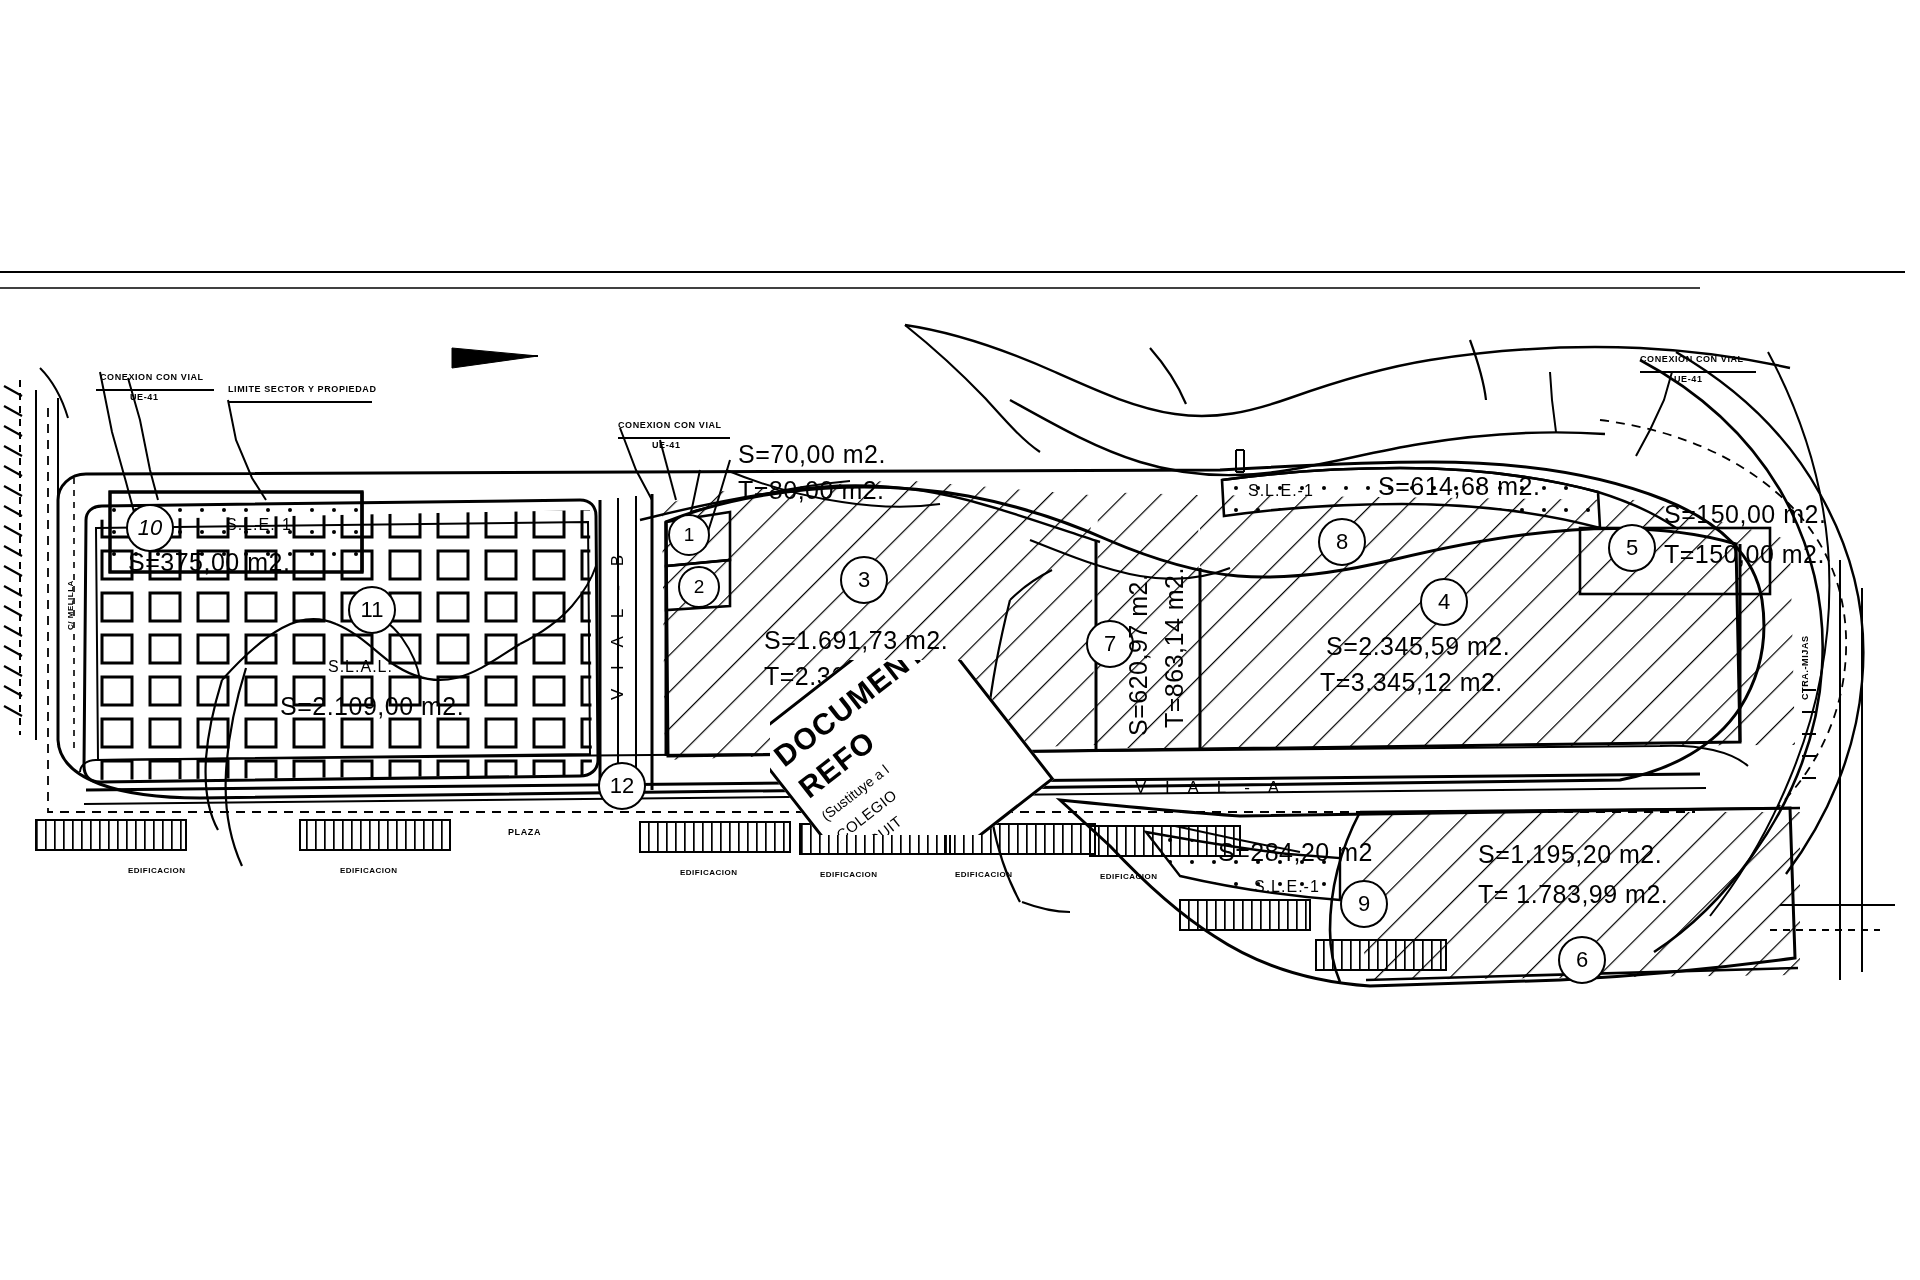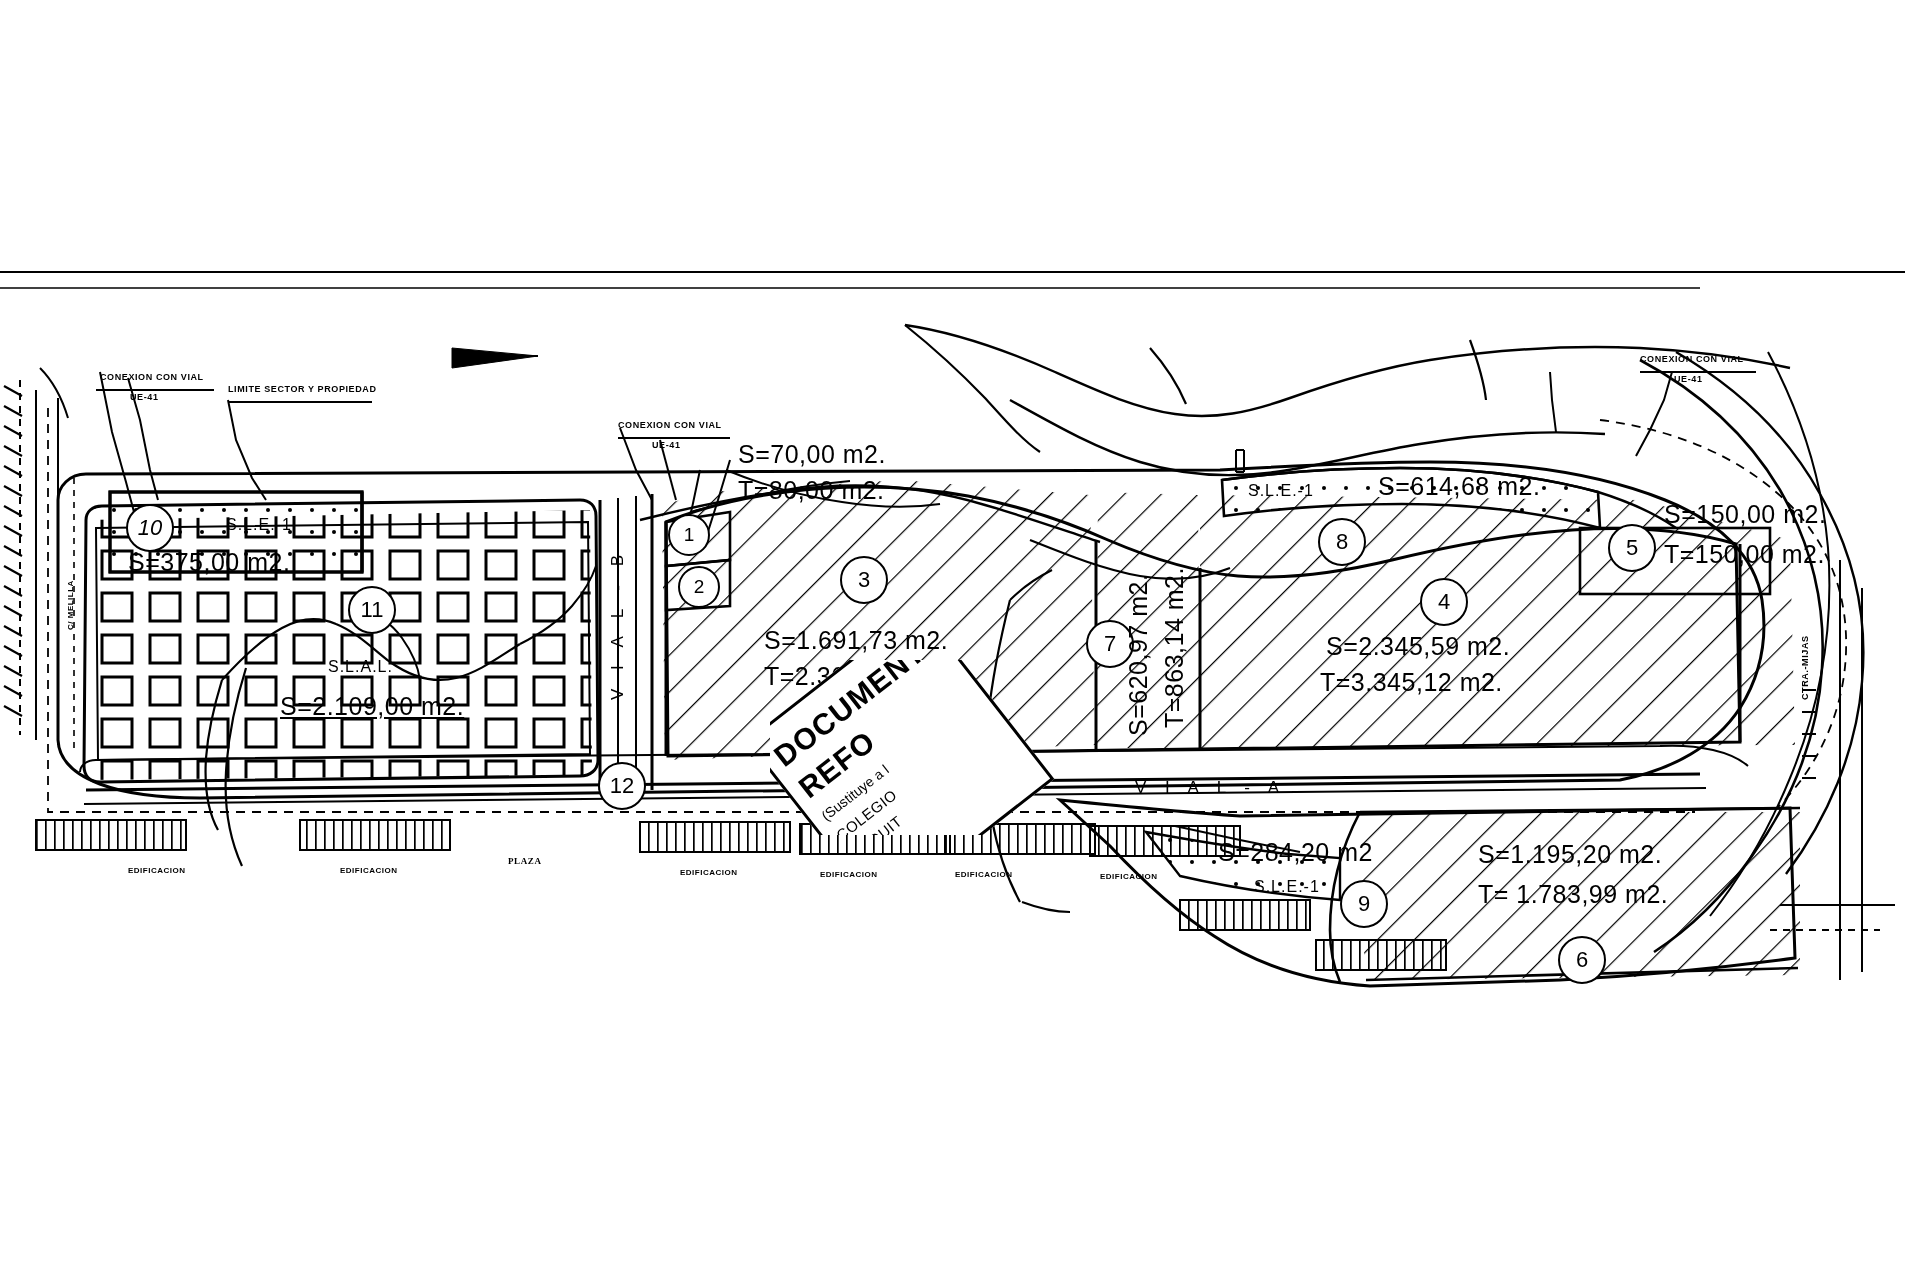--- a/index.html
+++ b/index.html
@@ -267,21 +267,21 @@
   <div class="lbl tiny" style="left:618px;top:420px;">CONEXION   CON  VIAL</div>
   <div class="lbl tiny" style="left:652px;top:440px;">UE-41</div>
 
   <div class="lbl tiny" style="left:1640px;top:354px;">CONEXION   CON  VIAL</div>
   <div class="lbl tiny" style="left:1674px;top:374px;">UE-41</div>
 
   <div class="lbl tiny2 rot90" style="left:66px;top:630px;">C/ MELILLA</div>
 
   <div class="lbl tiny rot90" style="left:1800px;top:700px;">CTRA.-MIJAS</div>
 
-  <div class="lbl tiny" style="left:508px;top:856px;font-family:Liberation Serif, serif;">PLAZA</div>
+  <div class="lbl tiny" style="left:508px;top:827px;">PLAZA</div>
 
   <div class="lbl vial" style="left:1135px;top:778px;">V I A L - A</div>
 
   <div class="lbl vial rot90" style="left:608px;top:700px;">V I A L - B</div>
 
   <div class="lbl tiny2" style="left:128px;top:866px;">EDIFICACION</div>
   <div class="lbl tiny2" style="left:340px;top:866px;">EDIFICACION</div>
   <div class="lbl tiny2" style="left:680px;top:868px;">EDIFICACION</div>
   <div class="lbl tiny2" style="left:820px;top:870px;">EDIFICACION</div>
   <div class="lbl tiny2" style="left:955px;top:870px;">EDIFICACION</div>
@@ -297,21 +297,21 @@
   <div class="num" style="left:1420px;top:578px;">4</div>
   <div class="num" style="left:1318px;top:518px;">8</div>
   <div class="num" style="left:1608px;top:524px;">5</div>
   <div class="num" style="left:1340px;top:880px;">9</div>
   <div class="num" style="left:1558px;top:936px;">6</div>
 
   <div class="lbl sle" style="left:226px;top:516px;">S.L.E.-1</div>
   <div class="lbl area-txt" style="left:128px;top:548px;">S=375,00 m2.</div>
 
   <div class="lbl sle" style="left:328px;top:658px;">S.L.A.L.</div>
-  <div class="lbl area-txt" style="left:280px;top:692px;text-decoration:underline;">S=2.109,00 m2.</div>
+  <div class="lbl area-txt" style="left:280px;top:692px;">S=2.109,00 m2.</div>
 
   <div class="lbl area-txt" style="left:738px;top:440px;">S=70,00 m2.</div>
   <div class="lbl area-txt" style="left:738px;top:476px;">T=80,00 m2.</div>
 
   <div class="lbl area-txt" style="left:764px;top:626px;">S=1.691,73 m2.</div>
   <div class="lbl area-txt" style="left:764px;top:662px;">T=2.369,17 m2.</div>
 
   <div class="lbl area-txt rot90" style="left:1124px;top:736px;">S=620,97 m2.</div>
   <div class="lbl area-txt rot90" style="left:1160px;top:728px;">T=863,14 m2.</div>
 

